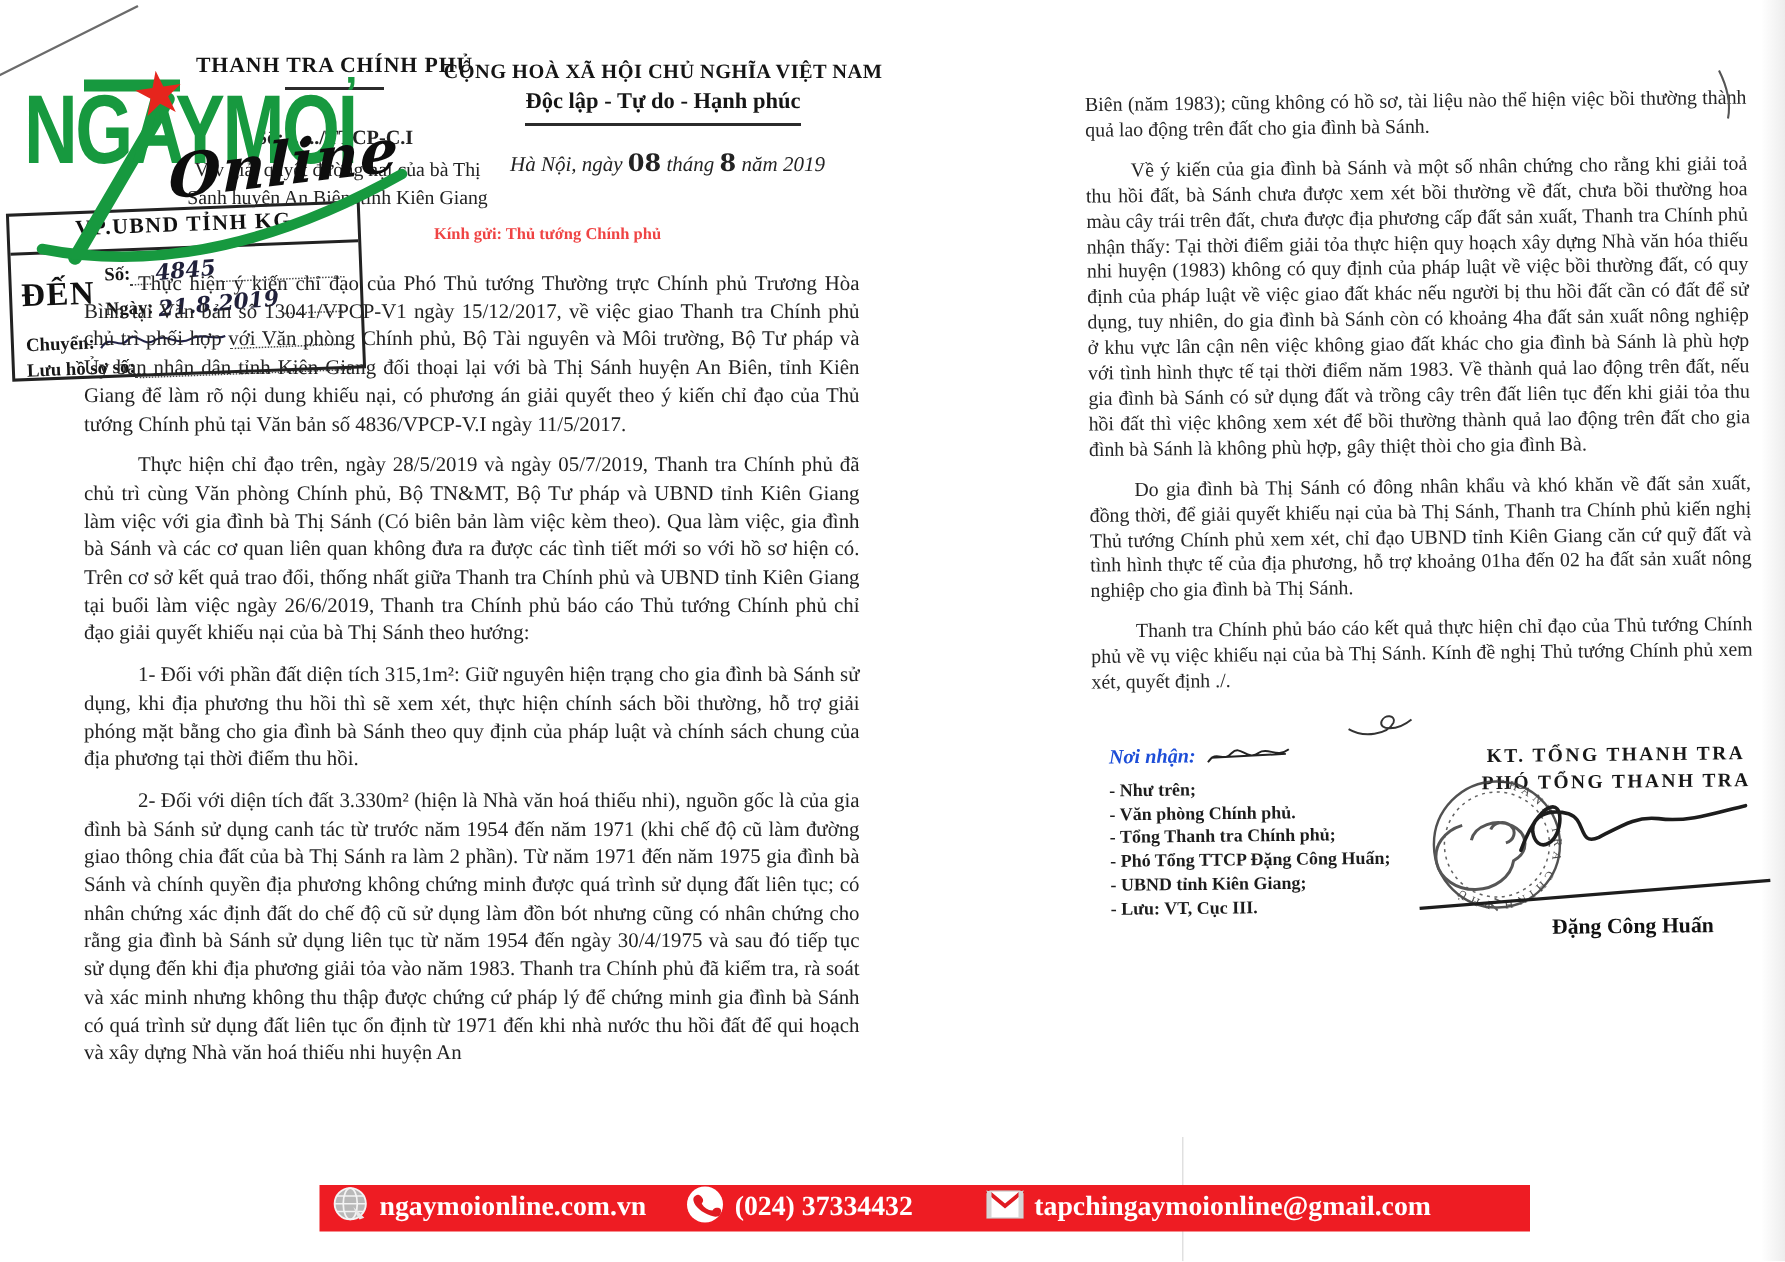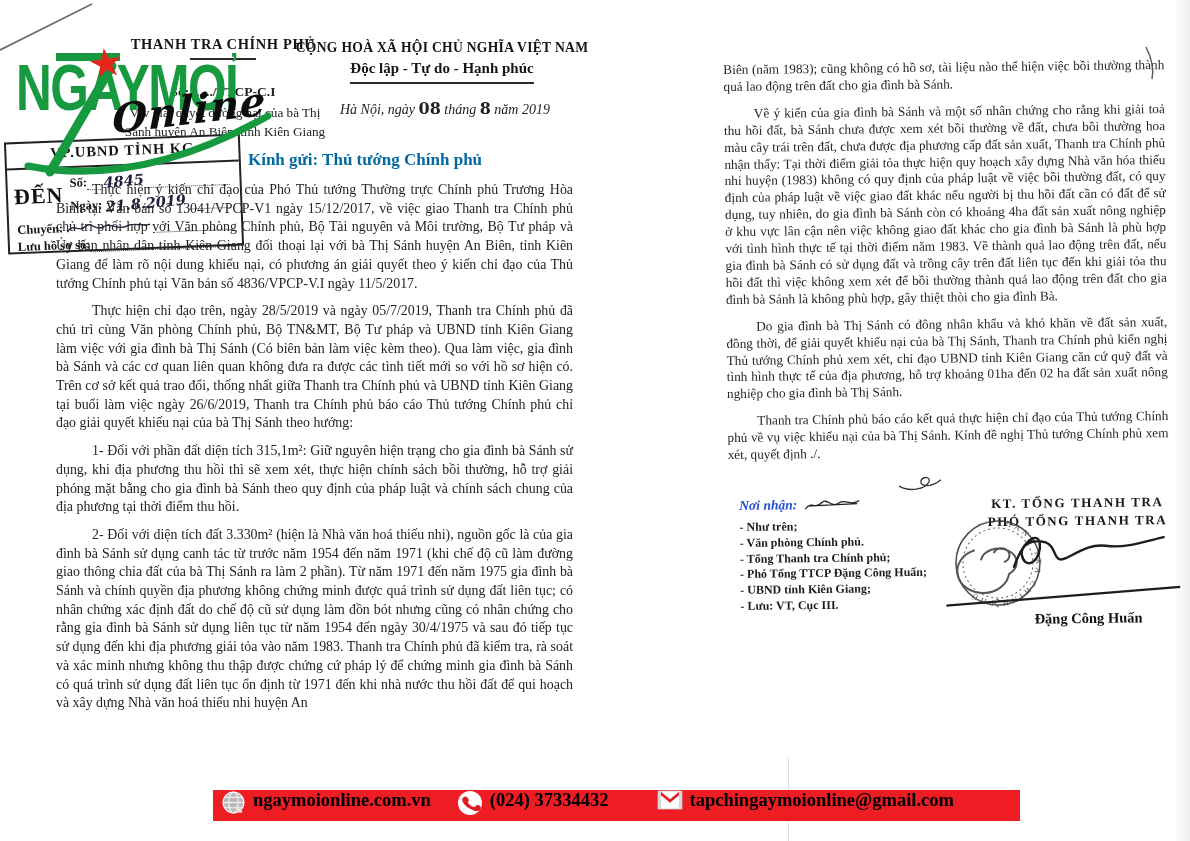--- a/index.html
+++ b/index.html
@@ -11,21 +11,21 @@
   
   .issuer{left:78px;top:36px;width:290px;font-size:14.5px;letter-spacing:.6px;}
   .issuer-line{left:190px;top:58px;width:66px;height:2px;background:#2b2b2b;}
   .doc-number{left:78px;top:84px;width:290px;font-size:13.5px;font-weight:bold;}
   .subject{left:50px;top:103px;width:350px;font-size:13.2px;line-height:19px;}
   .nat-header{left:292px;top:40px;width:300px;font-size:13.6px;letter-spacing:.3px;}
   .nat-motto{left:292px;top:60px;width:300px;font-size:15px;}
   .motto-line{left:350px;top:82px;width:184px;height:2px;background:#2b2b2b;}
   .date-line{left:300px;top:99px;width:290px;font-size:14px;font-style:italic;}
   .date-line .hw{font-style:normal;font-weight:bold;font-size:16px;font-family:"DejaVu Serif",serif;}
-  .salutation{left:150px;top:150px;width:430px;font-size:17px;font-weight:600;color:#0369a1;}
+  .salutation{left:150px;top:150px;width:430px;font-size:11px;font-weight:600;color:#ef4444;}
   
   .stamp{left:6px;top:138px;width:232px;height:108px;border:2.2px solid #222;
          transform:rotate(-2.2deg);background:rgba(255,255,255,.85);font-size:12.5px;}
   .stamp-title{position:absolute;left:0;top:2px;width:100%;text-align:center;font-weight:bold;
                font-size:14.5px;letter-spacing:1px;border-bottom:0;color:#111;}
   .stamp-title-line{position:absolute;left:0;top:24px;width:100%;height:2px;background:#222;}
   .stamp-den{position:absolute;left:6px;top:40px;font-size:22px;font-weight:bold;letter-spacing:1px;color:#111;}
   .stamp-row{position:absolute;display:flex;align-items:flex-end;font-weight:bold;color:#161616;}
   .stamp-row .dots{flex:1;border-bottom:1.6px dotted #444;height:12px;}
   .stamp-row .dots.short{flex:0 0 14px;}
@@ -54,22 +54,22 @@
             transform-origin:left top;z-index:50;}
   .wm-bar{left:56px;top:53px;width:64px;height:8px;background:#17993f;z-index:51;}
   .wm-horn{left:230px;top:46px;font-family:"Liberation Sans",sans-serif;font-weight:bold;
            font-size:30px;color:#17993f;z-index:51;}
   .wm-star{left:88px;top:40px;font-size:40px;color:#e6251d;z-index:52;transform:rotate(-8deg);
            font-family:"DejaVu Sans",sans-serif;}
   .wm-online{left:112px;top:86px;font-family:"DejaVu Serif",serif;font-weight:bold;font-style:italic;
              font-size:40px;color:#0d0d0d;transform:rotate(-7deg) skewX(-8deg);z-index:53;letter-spacing:1px;}
   .wm-swoosh{left:0;top:0;z-index:49;}
   
-  .footer-bar{left:213px;top:790px;width:807px;height:31px;display:flex;align-items:flex-start;
-              color:#000000;font-weight:bold;font-size:18.5px;z-index:60;
+  .footer-bar{left:213px;top:790px;width:807px;height:31px;display:flex;align-items:center;
+              color:#ffffff;font-weight:bold;font-size:18.5px;z-index:60;
               font-family:"Liberation Serif",serif;}
   .footer-bar .txt{margin-left:7px;white-space:nowrap;}
   .f-icon{display:inline-block;}
   
   .artifact{z-index:5;}
 </style>
 </head>
 <body>
 
 <div class="canvas">

